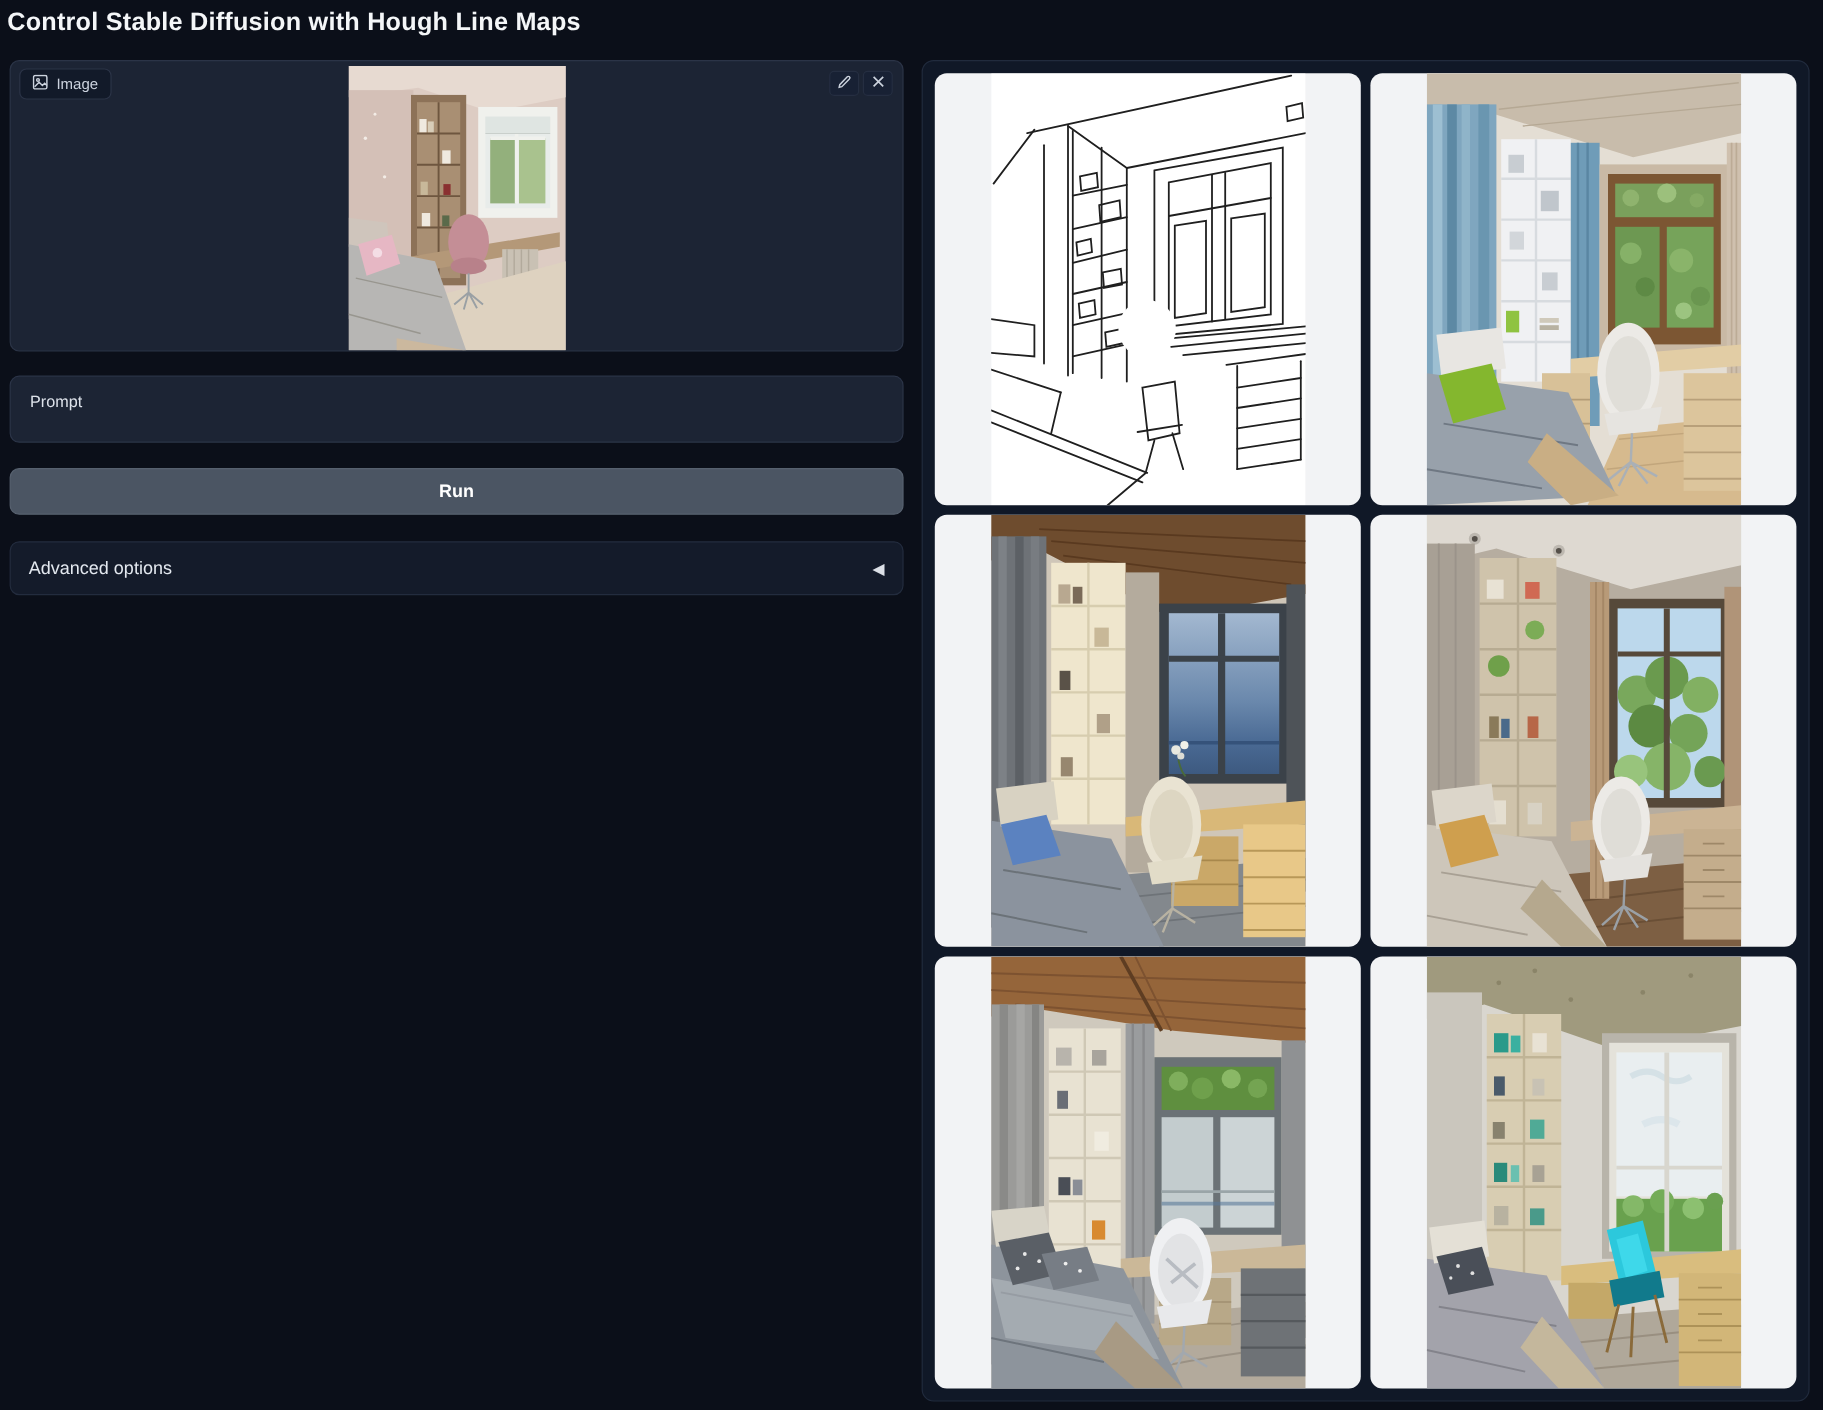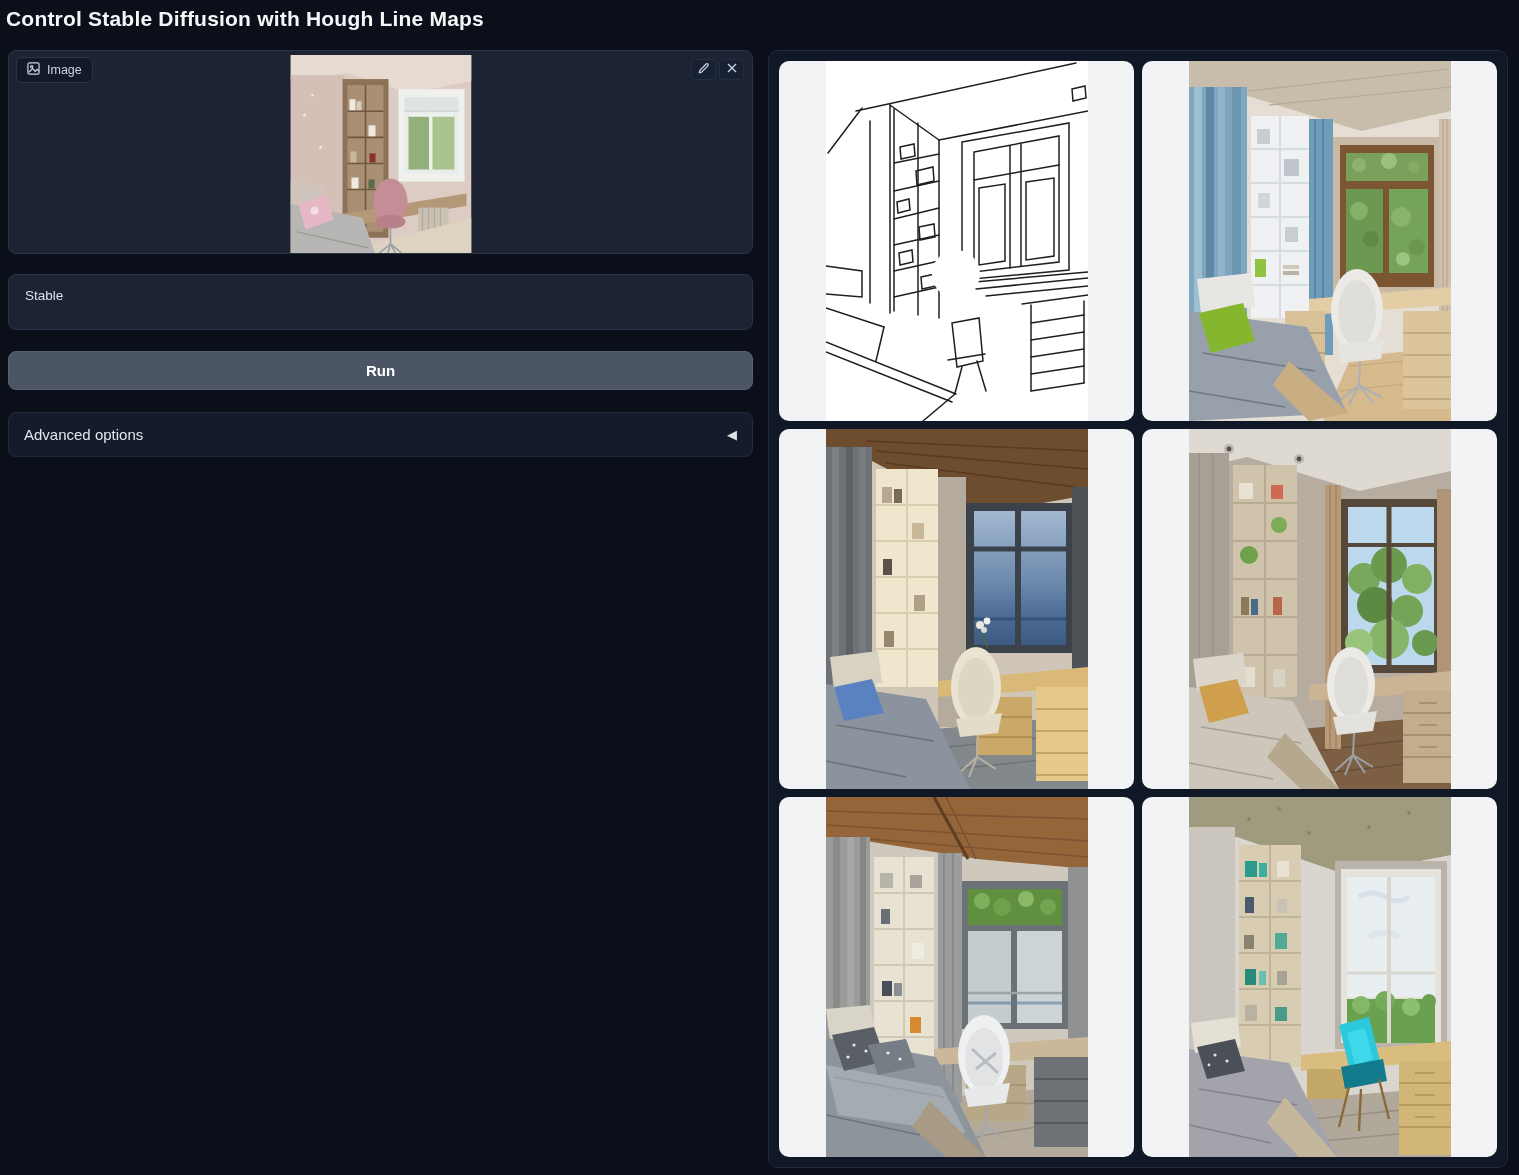--- a/index.html
+++ b/index.html
@@ -1,20 +1,20 @@
 <!DOCTYPE html>
 <html><head>
 <meta charset="utf-8">
 <style>
   html,body{margin:0;padding:0;background:#0b0f19;}
   body{width:1519px;height:1175px;position:relative;font-family:"Liberation Sans",sans-serif;color:#e5e7eb;overflow:hidden;}
   .page-title{position:absolute;left:6px;top:7px;font-size:21px;font-weight:700;color:#f4f6f8;letter-spacing:.2px;}
   .left-col{position:absolute;left:8px;top:50px;width:745px;}
   .panel{background:#1c2434;border:1px solid #2b3447;border-radius:8px;box-sizing:border-box;}
-  .image-panel{position:relative;height:204px;overflow:hidden;}
+  .image-panel{position:relative;height:243px;overflow:hidden;}
   .image-badge{position:absolute;left:7px;top:6px;display:flex;align-items:center;gap:7px;background:#121a29;border:1px solid #2b3447;border-radius:6px;padding:4px 10px;font-size:12.5px;color:#ccd3de;z-index:3;}
   .corner-btns{position:absolute;right:8px;top:8px;display:flex;gap:3px;z-index:3;}
   .icon-btn{width:25px;height:21px;background:#182134;border:1px solid #252e41;border-radius:4px;display:flex;align-items:center;justify-content:center;cursor:pointer;padding:0;}
   .uploaded{position:absolute;left:50%;transform:translateX(-50%);top:4px;height:237px;width:181px;display:block;}
   .prompt-panel{margin-top:20px;padding:13px 16px 16px;}
   .field-label{font-size:13.5px;color:#dde2ea;margin-bottom:10px;}
   .prompt-input{display:block;width:100%;box-sizing:border-box;background:#151d2b;border:1px solid #2d3648;border-radius:7px;padding:10px 12px;font-size:14px;color:#eef1f5;font-family:"Liberation Sans",sans-serif;outline:none;}
   .run-btn{margin-top:21px;width:100%;height:39px;background:#4b5563;border:1px solid #57616f;border-radius:8px;color:#ffffff;font-weight:700;font-size:15px;font-family:"Liberation Sans",sans-serif;cursor:pointer;}
   .accordion{margin-top:22px;height:45px;background:#141b2a;border:1px solid #232c3e;border-radius:8px;display:flex;align-items:center;justify-content:space-between;padding:0 15px;cursor:pointer;box-sizing:border-box;}
   .accordion-label{font-size:15px;color:#e3e8ef;text-align:center;}
@@ -93,21 +93,21 @@
       <polygon points="0,126 32,130 34,152 0,150" fill="#cfc5bc"></polygon>
       <polygon points="0,148 72,162 98,236 0,236" fill="#b7b6b4"></polygon>
       <path d="M6 176 L78 192 M0 206 L60 222" stroke="#98968f" stroke-width="1.2" fill="none"></path>
       <polygon points="8,148 36,140 43,164 15,174" fill="#e6b7c4"></polygon>
       <circle cx="24" cy="155" r="4" fill="#f4dde5"></circle>
       <polygon points="40,226 98,236 40,236" fill="#cbb89e"></polygon>
     </svg>
   </div>
 
   <div class="panel prompt-panel">
-    <div class="field-label">Stable</div>
+    <div class="field-label">Prompt</div>
   </div>
 
   <button class="run-btn">Run</button>
 
   <div class="accordion">
     <span class="accordion-label">Advanced options</span>
     <span class="accordion-arrow">◀</span>
   </div>
 
 </div>

